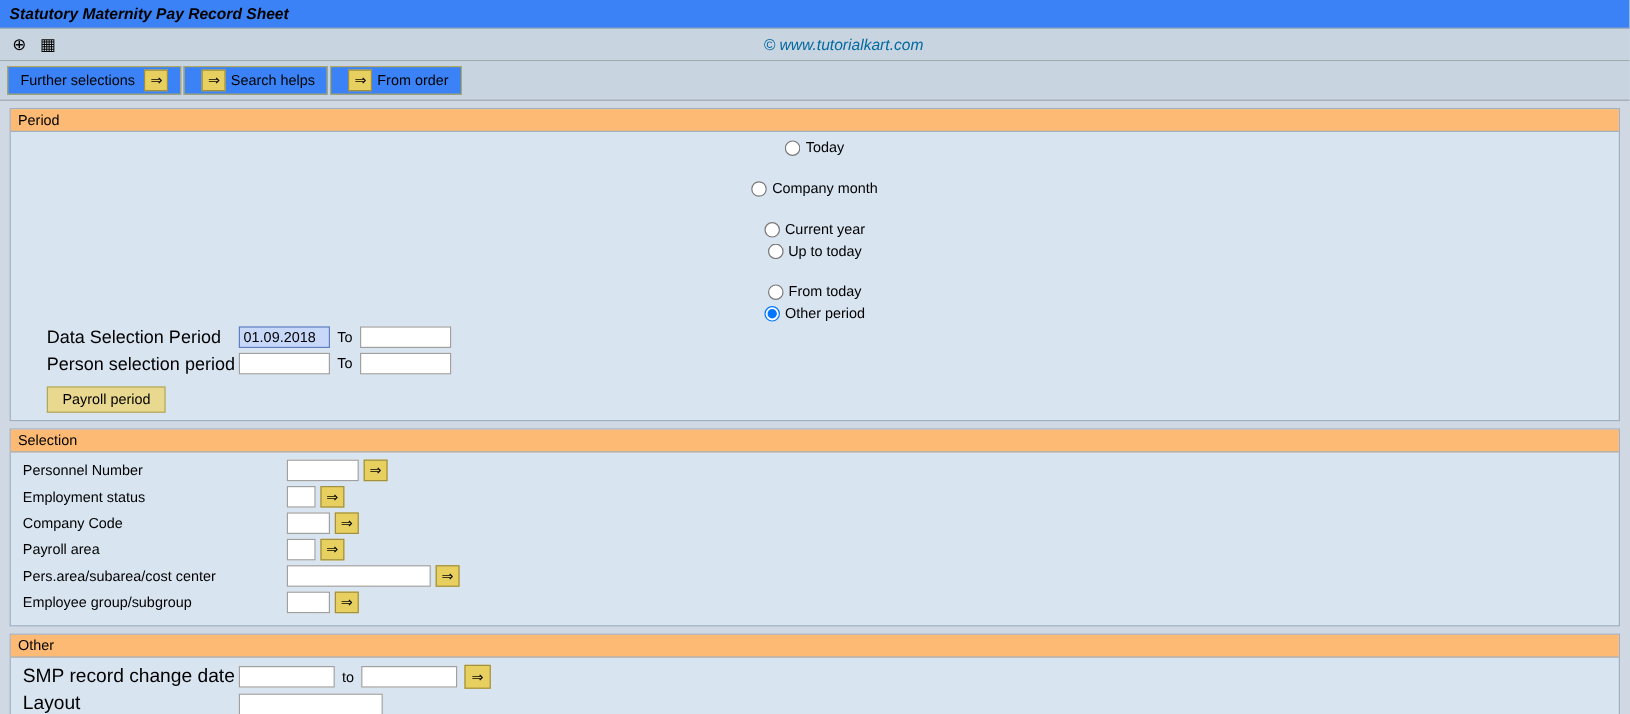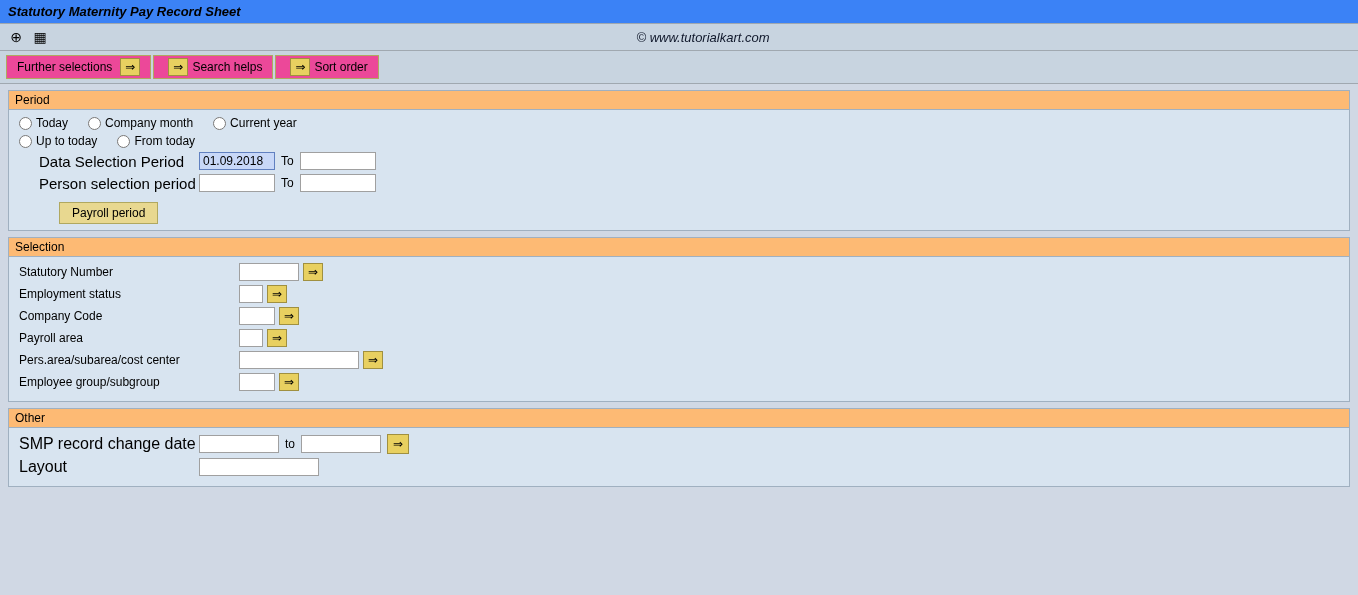--- a/index.html
+++ b/index.html
@@ -30,34 +30,34 @@
       align-items: center;
       justify-content: center;
       width: 20px;
       height: 20px;
       cursor: pointer;
       font-size: 14px;
     }
     .watermark {
       flex: 1;
       text-align: center;
-      color: #0f172a;
+      color: #0369a1;
       font-size: 13px;
       font-style: italic;
     }
     .tab-bar {
       background-color: #c8d4e0;
       padding: 4px 6px;
       display: flex;
       align-items: center;
       gap: 2px;
       border-bottom: 1px solid #a0a8b0;
     }
     .tab-btn {
-      background-color: #ec4899;
+      background-color: #3b82f6;
       border: 1px solid #b0a860;
       padding: 3px 10px;
       font-size: 12px;
       cursor: pointer;
       display: flex;
       align-items: center;
       gap: 4px;
       height: 24px;
     }
     .main-content {
@@ -76,20 +76,21 @@
       font-size: 12px;
     }
     .section-body {
       padding: 6px 10px;
     }
     .radio-group {
       display: flex;
       gap: 20px;
       margin-bottom: 4px;
       align-items: center;
+      flex-direction: column;
     }
     .radio-item {
       display: flex;
       align-items: center;
       gap: 4px;
     }
     .radio-item input[type="radio"] {
       margin: 0;
     }
     .date-row {
@@ -112,21 +113,20 @@
     }
     .date-input.highlighted {
       background-color: #c8d8f8;
       border: 1px solid #6080c0;
     }
     .to-label {
       margin: 0 6px;
       font-size: 12px;
     }
     .payroll-btn {
-      margin-left: 20px;
       margin-top: 4px;
       background-color: #e8d890;
       border: 1px solid #b0a860;
       padding: 2px 12px;
       font-size: 12px;
       cursor: pointer;
       height: 22px;
     }
     .selection-row {
       display: flex;
@@ -198,21 +198,21 @@
   <button class="tab-btn">
     <span>Further selections</span>
     <span class="arrow-btn">⇒</span>
   </button>
   <button class="tab-btn">
     <span class="arrow-btn">⇒</span>
     <span>Search helps</span>
   </button>
   <button class="tab-btn">
     <span class="arrow-btn">⇒</span>
-    <span>Sort order</span>
+    <span>From order</span>
   </button>
 </div>
 
 <div class="main-content">
 
   <div class="section">
     <div class="section-header">
       <span>Period</span>
     </div>
     <div class="section-body">
@@ -236,20 +236,26 @@
         <div class="radio-item">
           <input type="radio" name="period" id="r-up-to-today" style="">
           <label for="r-up-to-today">Up to today</label>
         </div>
         <div class="radio-item">
           <input type="radio" name="period" id="r-from-today" style="">
           <label for="r-from-today">From today</label>
         </div>
       </div>
 
+      <div class="radio-group">
+        <div class="radio-item">
+          <input type="radio" name="period" id="r-other-period" checked="" style="">
+          <label for="r-other-period">Other period</label>
+        </div>
+      </div>
 
       <div class="date-row">
         <span class="date-label">Data Selection Period</span>
         <input type="text" class="date-input highlighted" value="01.09.2018" style="">
         <span class="to-label">To</span>
         <input type="text" class="date-input" value="" style="">
       </div>
 
       <div class="date-row">
         <span class="date-label">Person selection period</span>
@@ -264,21 +270,21 @@
     </div>
   </div>
 
   <div class="section">
     <div class="section-header">
       <span>Selection</span>
     </div>
     <div class="section-body">
 
       <div class="selection-row">
-        <span class="sel-label">Statutory Number</span>
+        <span class="sel-label">Personnel Number</span>
         <input type="text" class="sel-input" value="" style="">
         <span class="arrow-btn">⇒</span>
       </div>
 
       <div class="selection-row">
         <span class="sel-label">Employment status</span>
         <input type="text" class="sel-input" style="width: 24px;" value="">
         <span class="arrow-btn">⇒</span>
       </div>
 

